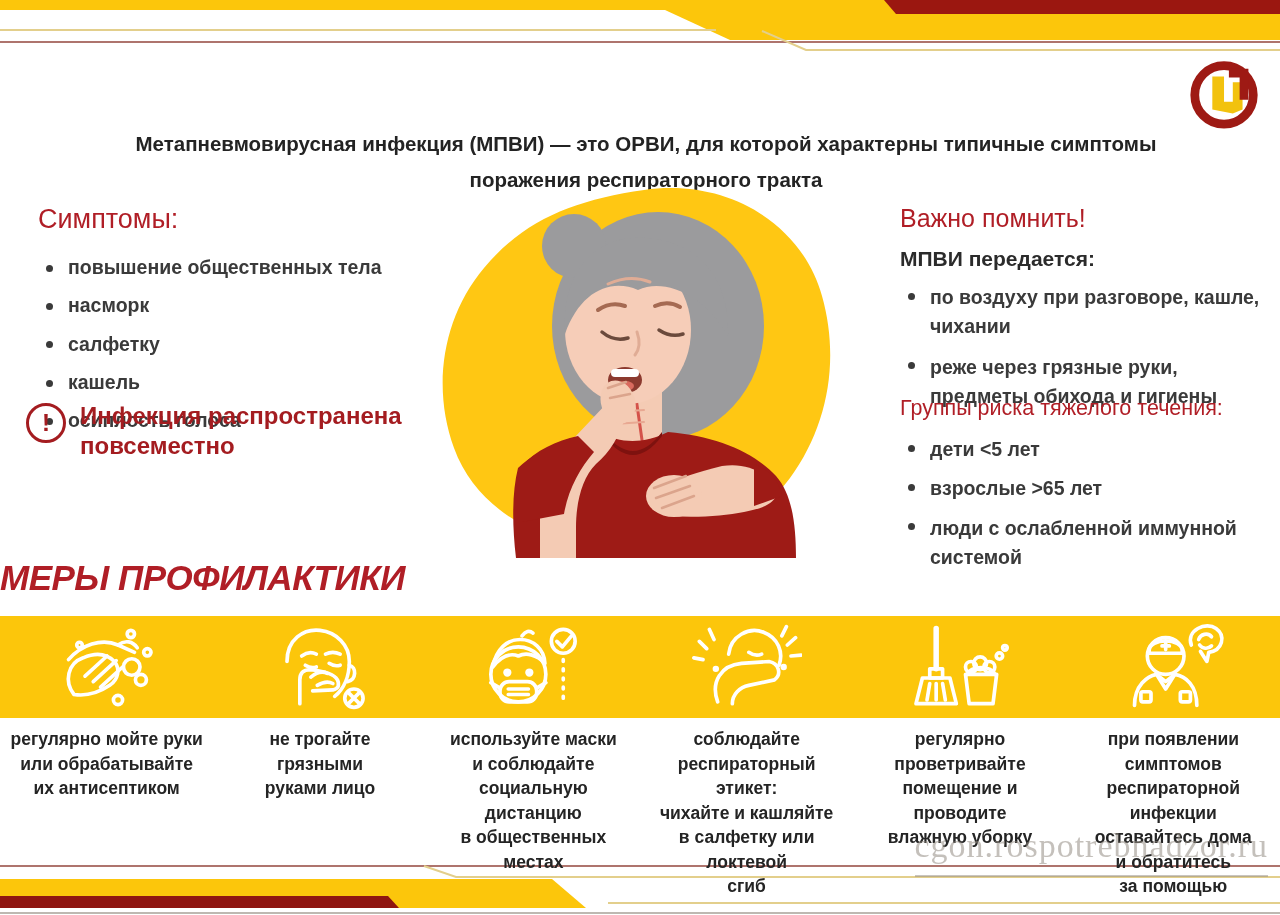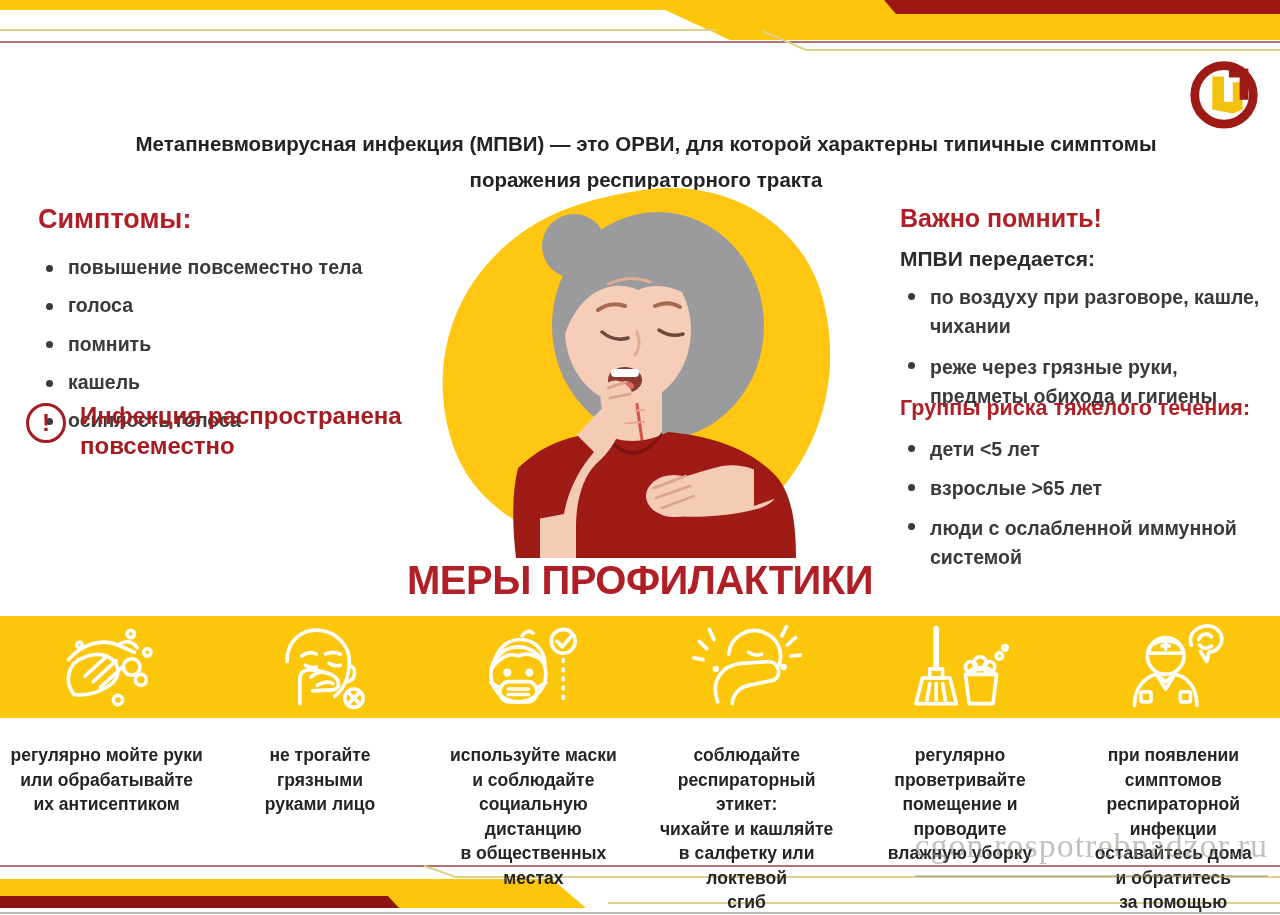--- a/index.html
+++ b/index.html
@@ -15,21 +15,21 @@
   .title{
     position:absolute;top:66px;left:0;width:100%;text-align:center;
     font-size:40px;font-weight:bold;letter-spacing:-0.5px;color:#B01E26;white-space:nowrap;
   }
   .subtitle{
     position:absolute;top:126px;left:0;width:100%;text-align:center;
     font-size:20.5px;font-weight:bold;color:#232323;line-height:1.75;white-space:pre-line;padding-left:6px;
   }
   .logo{position:absolute;top:52px;right:16px;width:78px;height:82px;}
 
-  .section-heading{font-weight:bold;color:#B01E26;}
+  .section-heading{font-weight:normal;color:#B01E26;}
   .left-col{position:absolute;left:38px;top:204px;width:400px;}
   .left-col .section-heading{font-size:27px;margin:0 0 20px 0;}
   ul.bullets{list-style:none;margin:0;padding:0;}
   ul.bullets li{
     position:relative;padding-left:30px;font-size:19.5px;font-weight:bold;color:#3A3A3A;
     line-height:1.3;white-space:pre-line;
   }
   .left-col ul.bullets li{margin-bottom:13px;}
   ul.bullets li::before{
     content:"";position:absolute;left:8px;top:0.5em;width:7px;height:7px;border-radius:50%;background:#3A3A3A;
@@ -46,34 +46,34 @@
   .right-col .section-heading{font-size:25px;margin:0 0 14px 0;}
   .right-sub{font-size:21px;font-weight:bold;color:#2B2B2B;margin:0 0 12px 0;}
   .right-col ul.bullets li{font-size:19.5px;line-height:1.5;margin-bottom:11px;}
   .risk-block{position:absolute;left:900px;top:396px;width:372px;}
   .risk-block .section-heading{font-size:21.5px;margin:0 0 14px 0;}
   .risk-block ul.bullets li{font-size:19.5px;line-height:1.5;margin-bottom:10px;}
 
   .illustration{position:absolute;left:422px;top:184px;width:444px;height:374px;}
 
   .prevention-heading{
-    position:absolute;top:558px;left:0;width:100%;text-align:center;
-    font-size:40px;font-weight:bold;color:#B01E26;letter-spacing:-0.5px;
+    position:absolute;top:558px;left:0;width:100%;text-align:left;
+    font-size:35px;font-weight:bold;color:#B01E26;letter-spacing:-0.5px;font-style:italic;
   }
   .band{
     position:absolute;top:616px;left:0;width:1280px;height:102px;background:#FCC60B;
     display:flex;align-items:center;
   }
   .band .cell{flex:1 1 0;display:flex;align-items:center;justify-content:center;}
   .captions{
     position:absolute;top:727px;left:0;width:1280px;display:flex;align-items:flex-start;
   }
   .captions .cell{
     flex:1 1 0;text-align:center;font-size:17.5px;font-weight:bold;color:#242424;
-    line-height:1.4;white-space:pre-line;padding:0 6px;box-sizing:border-box;margin-top:16px;
+    line-height:1.4;white-space:pre-line;padding:0 6px;box-sizing:border-box;
   }
   .watermark{
     position:absolute;top:829px;right:12px;
     font-family:"Liberation Serif", serif;font-size:34px;letter-spacing:1px;
     color:rgba(148,140,131,0.55);border-bottom:2px solid rgba(148,140,131,0.5);
     padding-bottom:12px;line-height:1;
   }
   .bottom-edge{position:absolute;left:0;bottom:1px;width:100%;height:2px;background:#BDB8B1;}
 </style>
 </head>
@@ -104,23 +104,23 @@
     <path d="M27 24 L39 24 L39 50 L48 50 L48 30 L58 30 L58 58 L48 62 L27 58 Z" fill="#F2C20E"></path>
     <path d="M44 16 L64 16 L64 48 L55 48 L55 25 L44 25 Z" fill="#9E1A14"></path>
   </svg>
 
   <div class="subtitle">Метапневмовирусная инфекция (МПВИ) — это ОРВИ, для которой характерны типичные симптомы
 поражения респираторного тракта</div>
 
   <div class="left-col">
     <h2 class="section-heading">Симптомы:</h2>
     <ul class="bullets">
-      <li>повышение повсеместно тела</li>
-      <li>голоса</li>
-      <li>помнить</li>
+      <li>повышение общественных тела</li>
+      <li>насморк</li>
+      <li>салфетку</li>
       <li>кашель</li>
       <li>осиплость голоса</li>
     </ul>
   </div>
   <div class="warning">
     <div class="warning-icon">!</div>
     <div class="warning-text">Инфекция распространена
 повсеместно</div>
   </div>
 

